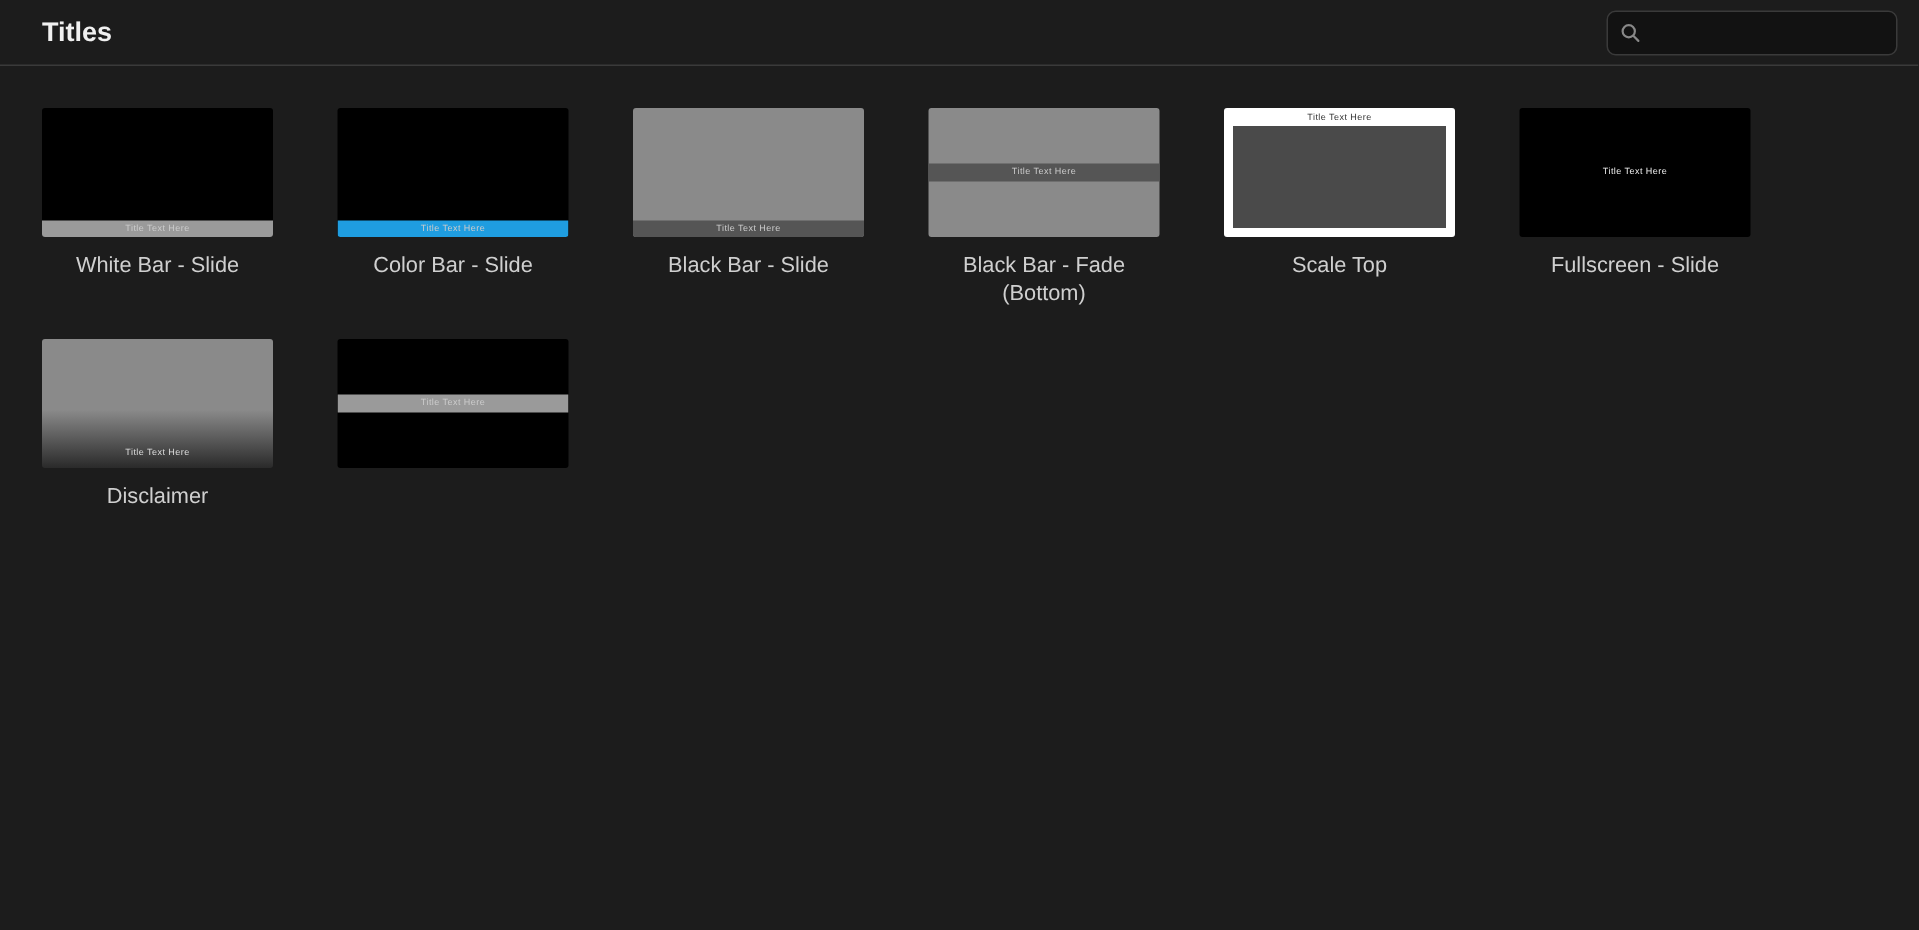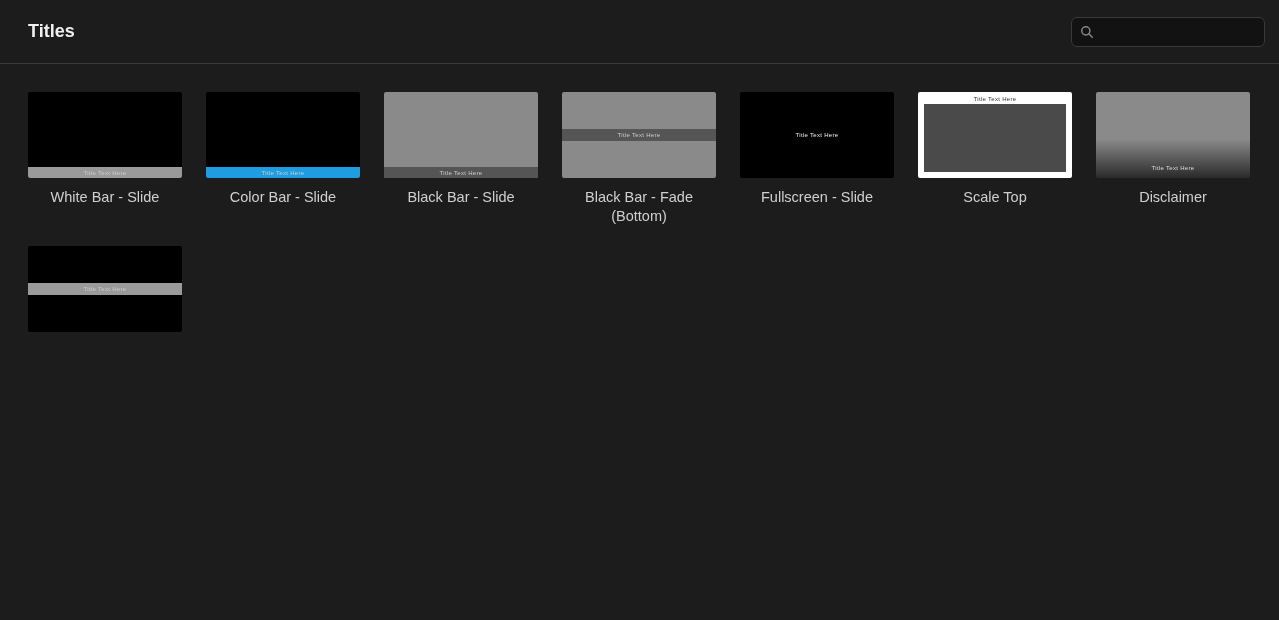--- a/index.html
+++ b/index.html
@@ -8,21 +8,21 @@
     height: 620px;
     background: #1c1c1c;
     font-family: -apple-system, "Helvetica Neue", Arial, sans-serif;
     color: #ddd;
     overflow: hidden;
   }
   .header {
     display: flex;
     align-items: center;
     justify-content: space-between;
-    height: 64px;
+    height: 44px;
     padding: 0 14px 0 28px;
     border-bottom: 1px solid #3a3a3a;
   }
   .header-title {
     font-size: 18px;
     font-weight: 600;
     color: #f0f0f0;
   }
   .search-wrap {
     display: flex;
@@ -41,21 +41,21 @@
     border: none;
     outline: none;
     color: #ddd;
     font-size: 13px;
     margin-left: 6px;
   }
   .grid {
     padding: 28px 0 0 28px;
     display: flex;
     flex-wrap: wrap;
-    gap: 20px 24px;
+    gap: 20px 43px;
     align-content: flex-start;
   }
   .tile {
     width: 154px;
     display: flex;
     flex-direction: column;
     align-items: center;
     cursor: pointer;
   }
   .thumb {
@@ -184,37 +184,37 @@
     <div class="thumb t-blackbar-fade">
       <div class="bar bar-mid">
           <span class="placeholder">Title Text Here</span>
         </div>
     </div>
     <div class="thumb-label">Black Bar - Fade (Bottom)</div>
   </div>
 
 
   <div class="tile">
+    <div class="thumb t-scaletop">
+      <div class="t-scaletop-top">
+          <span class="placeholder">Title Text Here</span>
+        </div>
+      <div class="t-scaletop-inner"></div>
+    </div>
+    <div class="thumb-label">Scale Top</div>
+  </div>
+
+  <div class="tile">
     <div class="thumb t-fullscreen-slide">
       <span class="placeholder center-txt">Title Text Here</span>
     </div>
     <div class="thumb-label">Fullscreen - Slide</div>
   </div>
 
   <div class="tile">
-    <div class="thumb t-scaletop">
-      <div class="t-scaletop-top">
-          <span class="placeholder">Title Text Here</span>
-        </div>
-      <div class="t-scaletop-inner"></div>
-    </div>
-    <div class="thumb-label">Scale Top</div>
-  </div>
-
-  <div class="tile">
     <div class="thumb t-disclaimer">
       <div class="bar bar-bottom">
           <span class="placeholder">Title Text Here</span>
         </div>
     </div>
     <div class="thumb-label">Disclaimer</div>
   </div>
 
 
 

